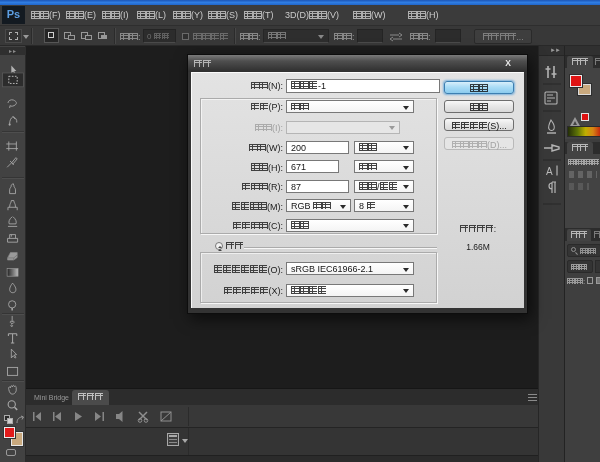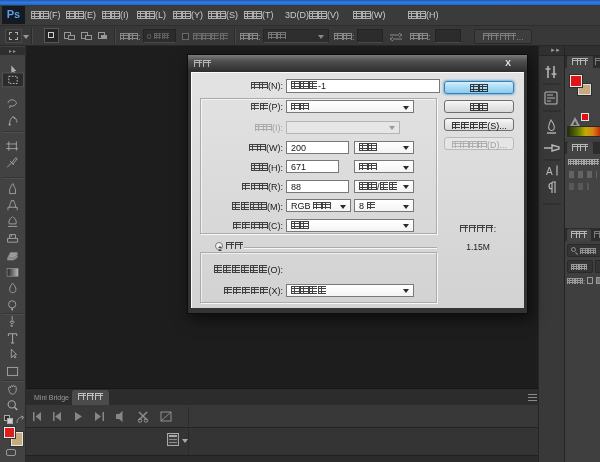--- a/index.html
+++ b/index.html
@@ -287,33 +287,34 @@
 <div class="dd ab" style="left:95px;top:48.5px;width:114px;height:13px;background:#e6e6e6;border-color:#b5b5b5">
         <span class="arw" style="border-top-color:#9a9a9a"></span>
       </div>
 <div class="lbl ab" style="left:0;top:71px;width:92px"><i class="c"></i><i class="c"></i>(W):</div>
 <div class="inp ab" style="left:95px;top:68.5px;width:63px;height:13px">200</div>
 <div class="dd ab" style="left:163px;top:68.5px;width:60px;height:13px"><i class="c"></i><i class="c"></i><span class="arw"></span></div>
 <div class="lbl ab" style="left:0;top:90.5px;width:92px"><i class="c"></i><i class="c"></i>(H):</div>
 <div class="inp ab" style="left:95px;top:88px;width:53px;height:13px">671</div>
 <div class="dd ab" style="left:163px;top:88px;width:60px;height:13px"><i class="c"></i><i class="c"></i><span class="arw"></span></div>
 <div class="lbl ab" style="left:0;top:110px;width:92px"><i class="c"></i><i class="c"></i><i class="c"></i>(R):</div>
-<div class="inp ab" style="left:95px;top:107.5px;width:63px;height:13px">88</div>
+<div class="inp ab" style="left:95px;top:107.5px;width:63px;height:13px">87</div>
 <div class="dd ab" style="left:163px;top:107.5px;width:60px;height:13px"><i class="c"></i><i class="c"></i>/<i class="c"></i><i class="c"></i><span class="arw"></span></div>
 <div class="lbl ab" style="left:0;top:129.5px;width:92px"><i class="c"></i><i class="c"></i><i class="c"></i><i class="c"></i>(M):</div>
 <div class="dd ab" style="left:95px;top:127px;width:65px;height:13px">RGB <i class="c"></i><i class="c"></i><span class="arw"></span></div>
 <div class="dd ab" style="left:163px;top:127px;width:60px;height:13px">8 <i class="c"></i><span class="arw"></span></div>
 <div class="lbl ab" style="left:0;top:149px;width:92px"><i class="c"></i><i class="c"></i><i class="c"></i><i class="c"></i>(C):</div>
 <div class="dd ab" style="left:95px;top:146.5px;width:128px;height:13px"><i class="c"></i><i class="c"></i><span class="arw"></span></div>
 <div class="ab" style="left:24px;top:170px;width:8px;height:8px;border-radius:50%;border:1px solid #777;background:#f2f2f2">
         <span class="ab" style="left:1.5px;top:1px;width:0;height:0;border:2.5px solid transparent;border-bottom:2.5px solid #444"></span>
         <span class="ab" style="left:1.5px;top:4px;width:0;height:0;border:2.5px solid transparent;border-bottom:2.5px solid #444"></span>
       </div>
 <div class="ab" style="left:35px;top:169px;font-size:8.5px;color:#1b1b1b;font-weight:bold"><i class="c"></i><i class="c"></i></div>
 <div class="ab" style="left:53px;top:174.5px;width:193px;height:1px;background:#ababab;box-shadow:0 1px 0 rgba(255,255,255,.8)"></div>
 <div class="ab" style="left:9px;top:180px;width:237px;height:51px;border:1px solid #ababab;box-shadow:1px 1px 0 rgba(255,255,255,.8),inset 1px 1px 0 rgba(255,255,255,.6)"></div>
 <div class="lbl ab" style="left:0;top:192.5px;width:92px"><i class="c"></i><i class="c"></i><i class="c"></i><i class="c"></i><i class="c"></i><i class="c"></i>(O):</div>
+<div class="dd ab" style="left:95px;top:190px;width:128px;height:13px">sRGB IEC61966-2.1<span class="arw"></span></div>
 <div class="lbl ab" style="left:0;top:214px;width:92px"><i class="c"></i><i class="c"></i><i class="c"></i><i class="c"></i><i class="c"></i>(X):</div>
 <div class="dd ab" style="left:95px;top:211.5px;width:128px;height:13px"><i class="c"></i><i class="c"></i><i class="c"></i><i class="c"></i><span class="arw"></span></div>
 <div class="ab" style="left:255px;top:152px;width:64px;text-align:center;font-size:8.5px;color:#1b1b1b"><i class="c"></i><i class="c"></i><i class="c"></i><i class="c"></i>:</div>
-<div class="ab" style="left:255px;top:170px;width:64px;text-align:center;font-size:8.5px;color:#1b1b1b">1.15M</div>
+<div class="ab" style="left:255px;top:170px;width:64px;text-align:center;font-size:8.5px;color:#1b1b1b">1.66M</div>
 </div>
 </div>
 
 </body></html>

